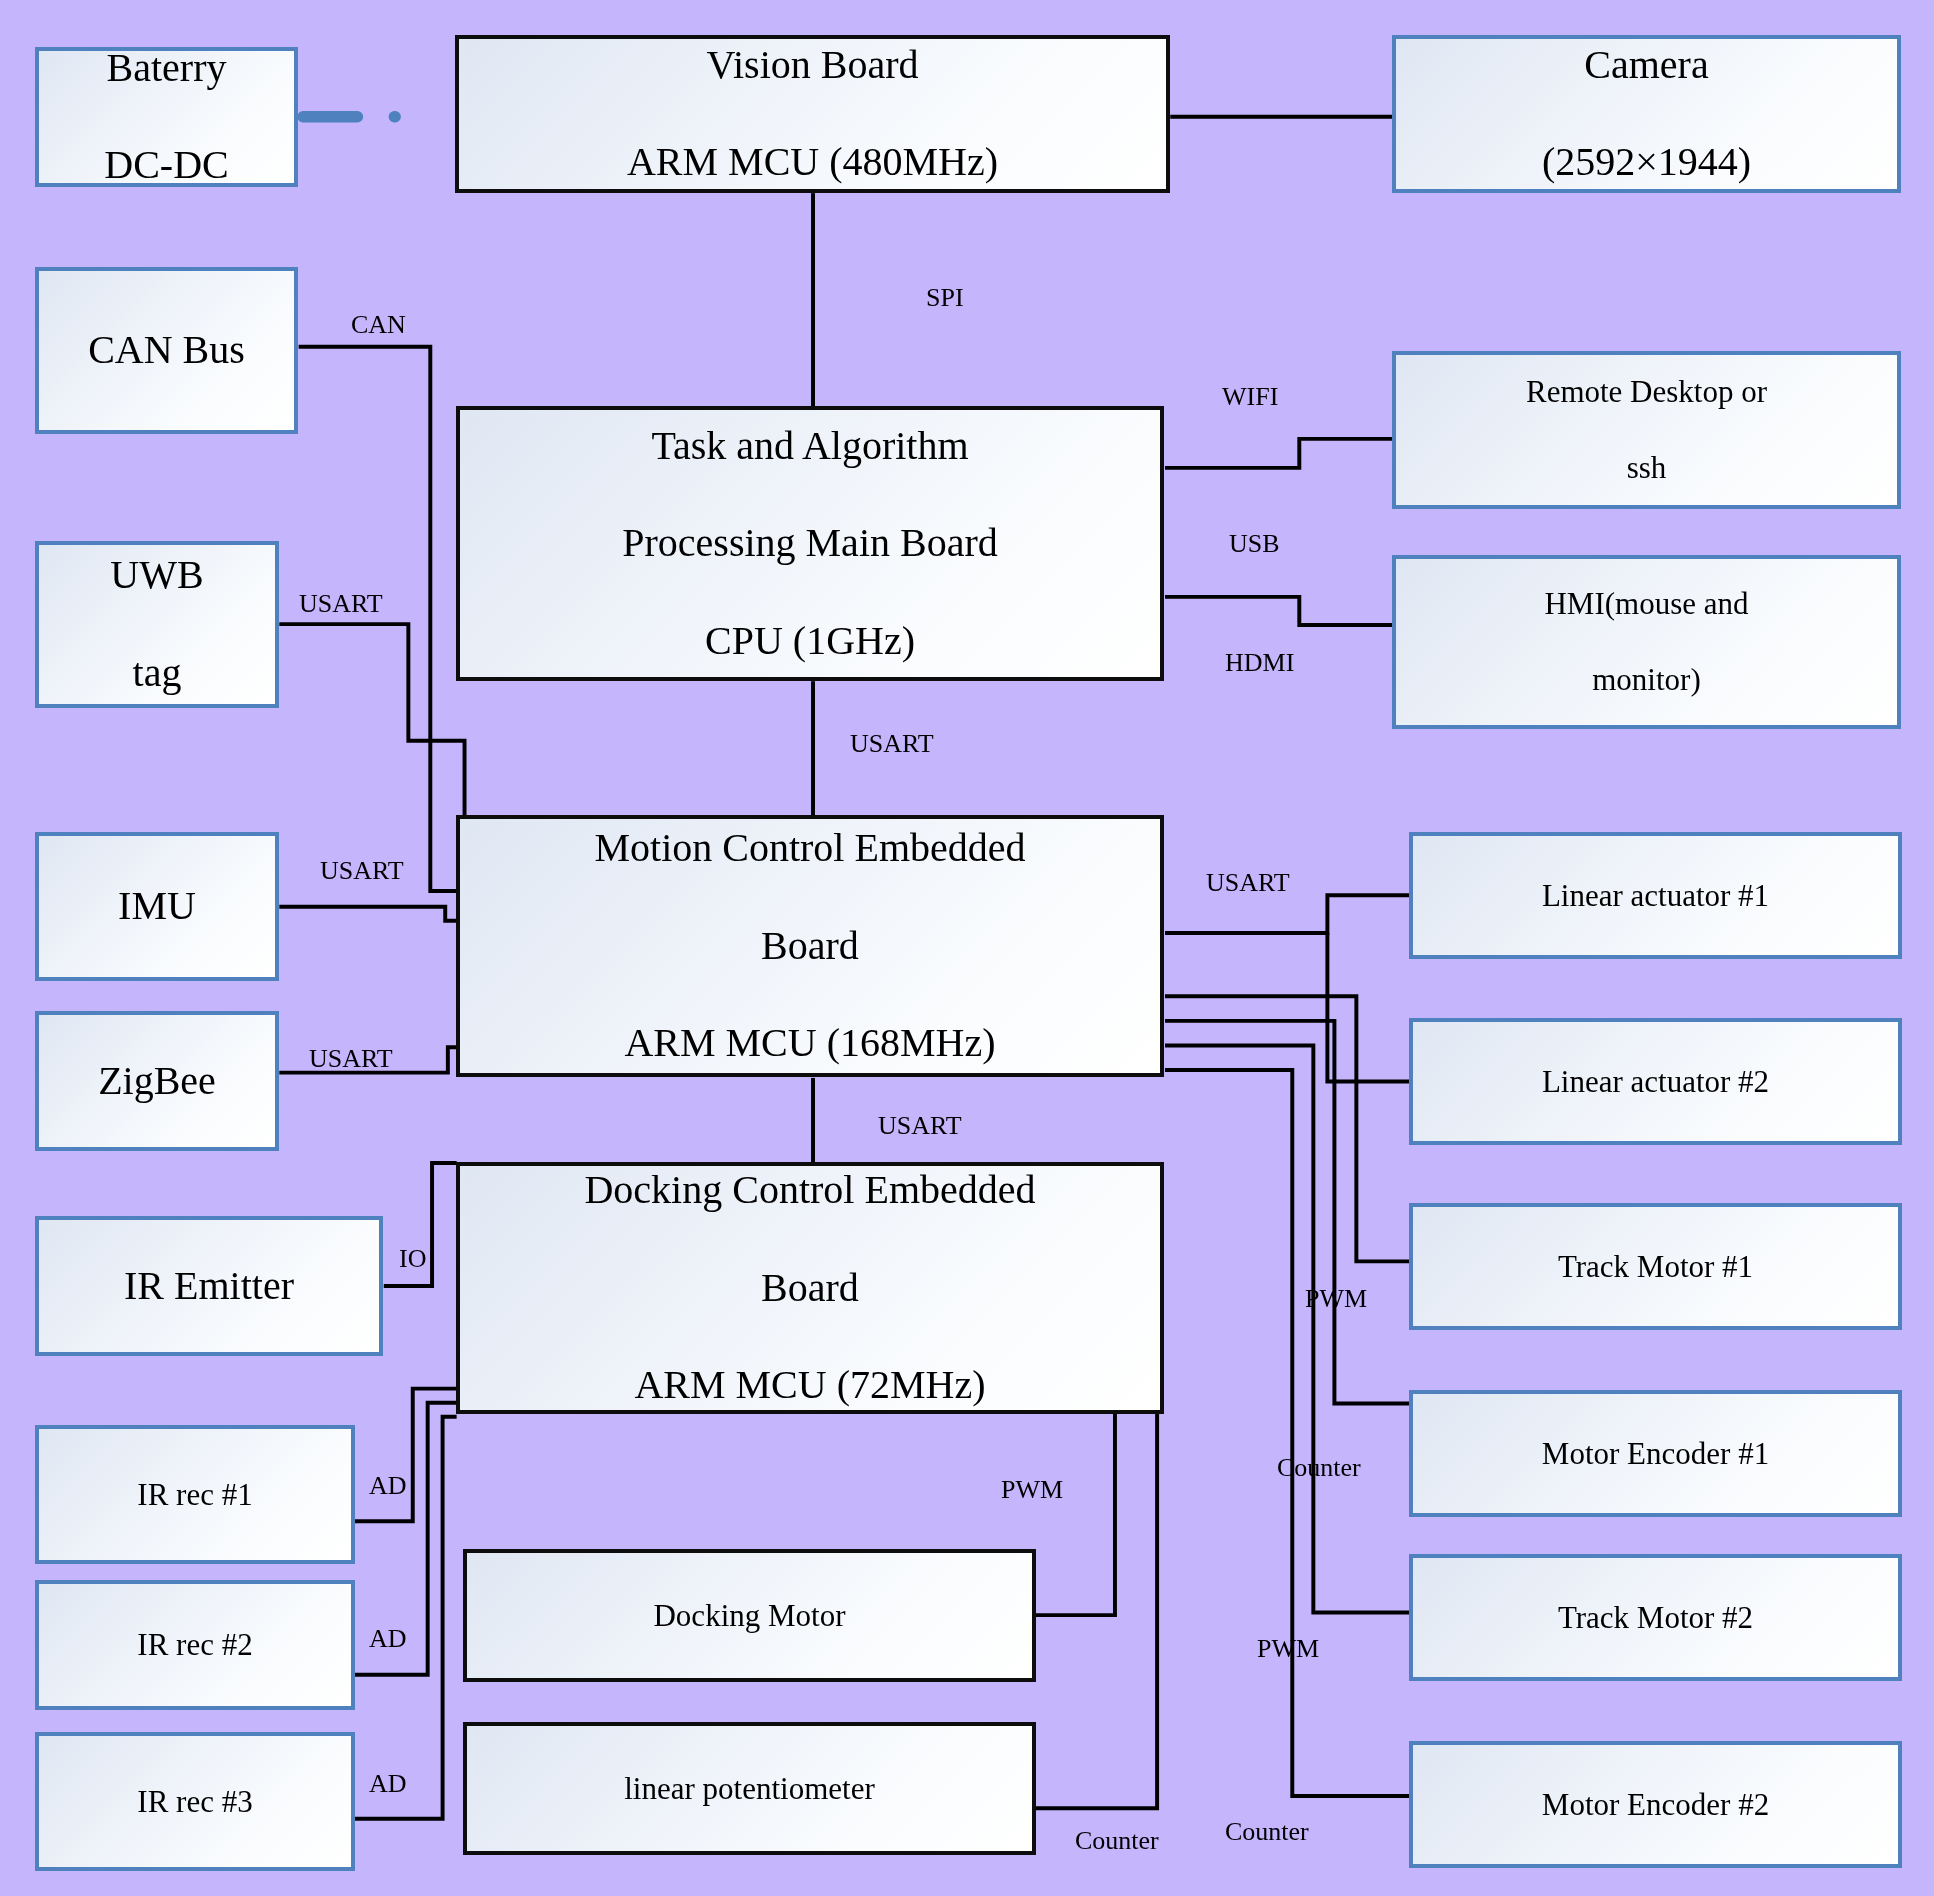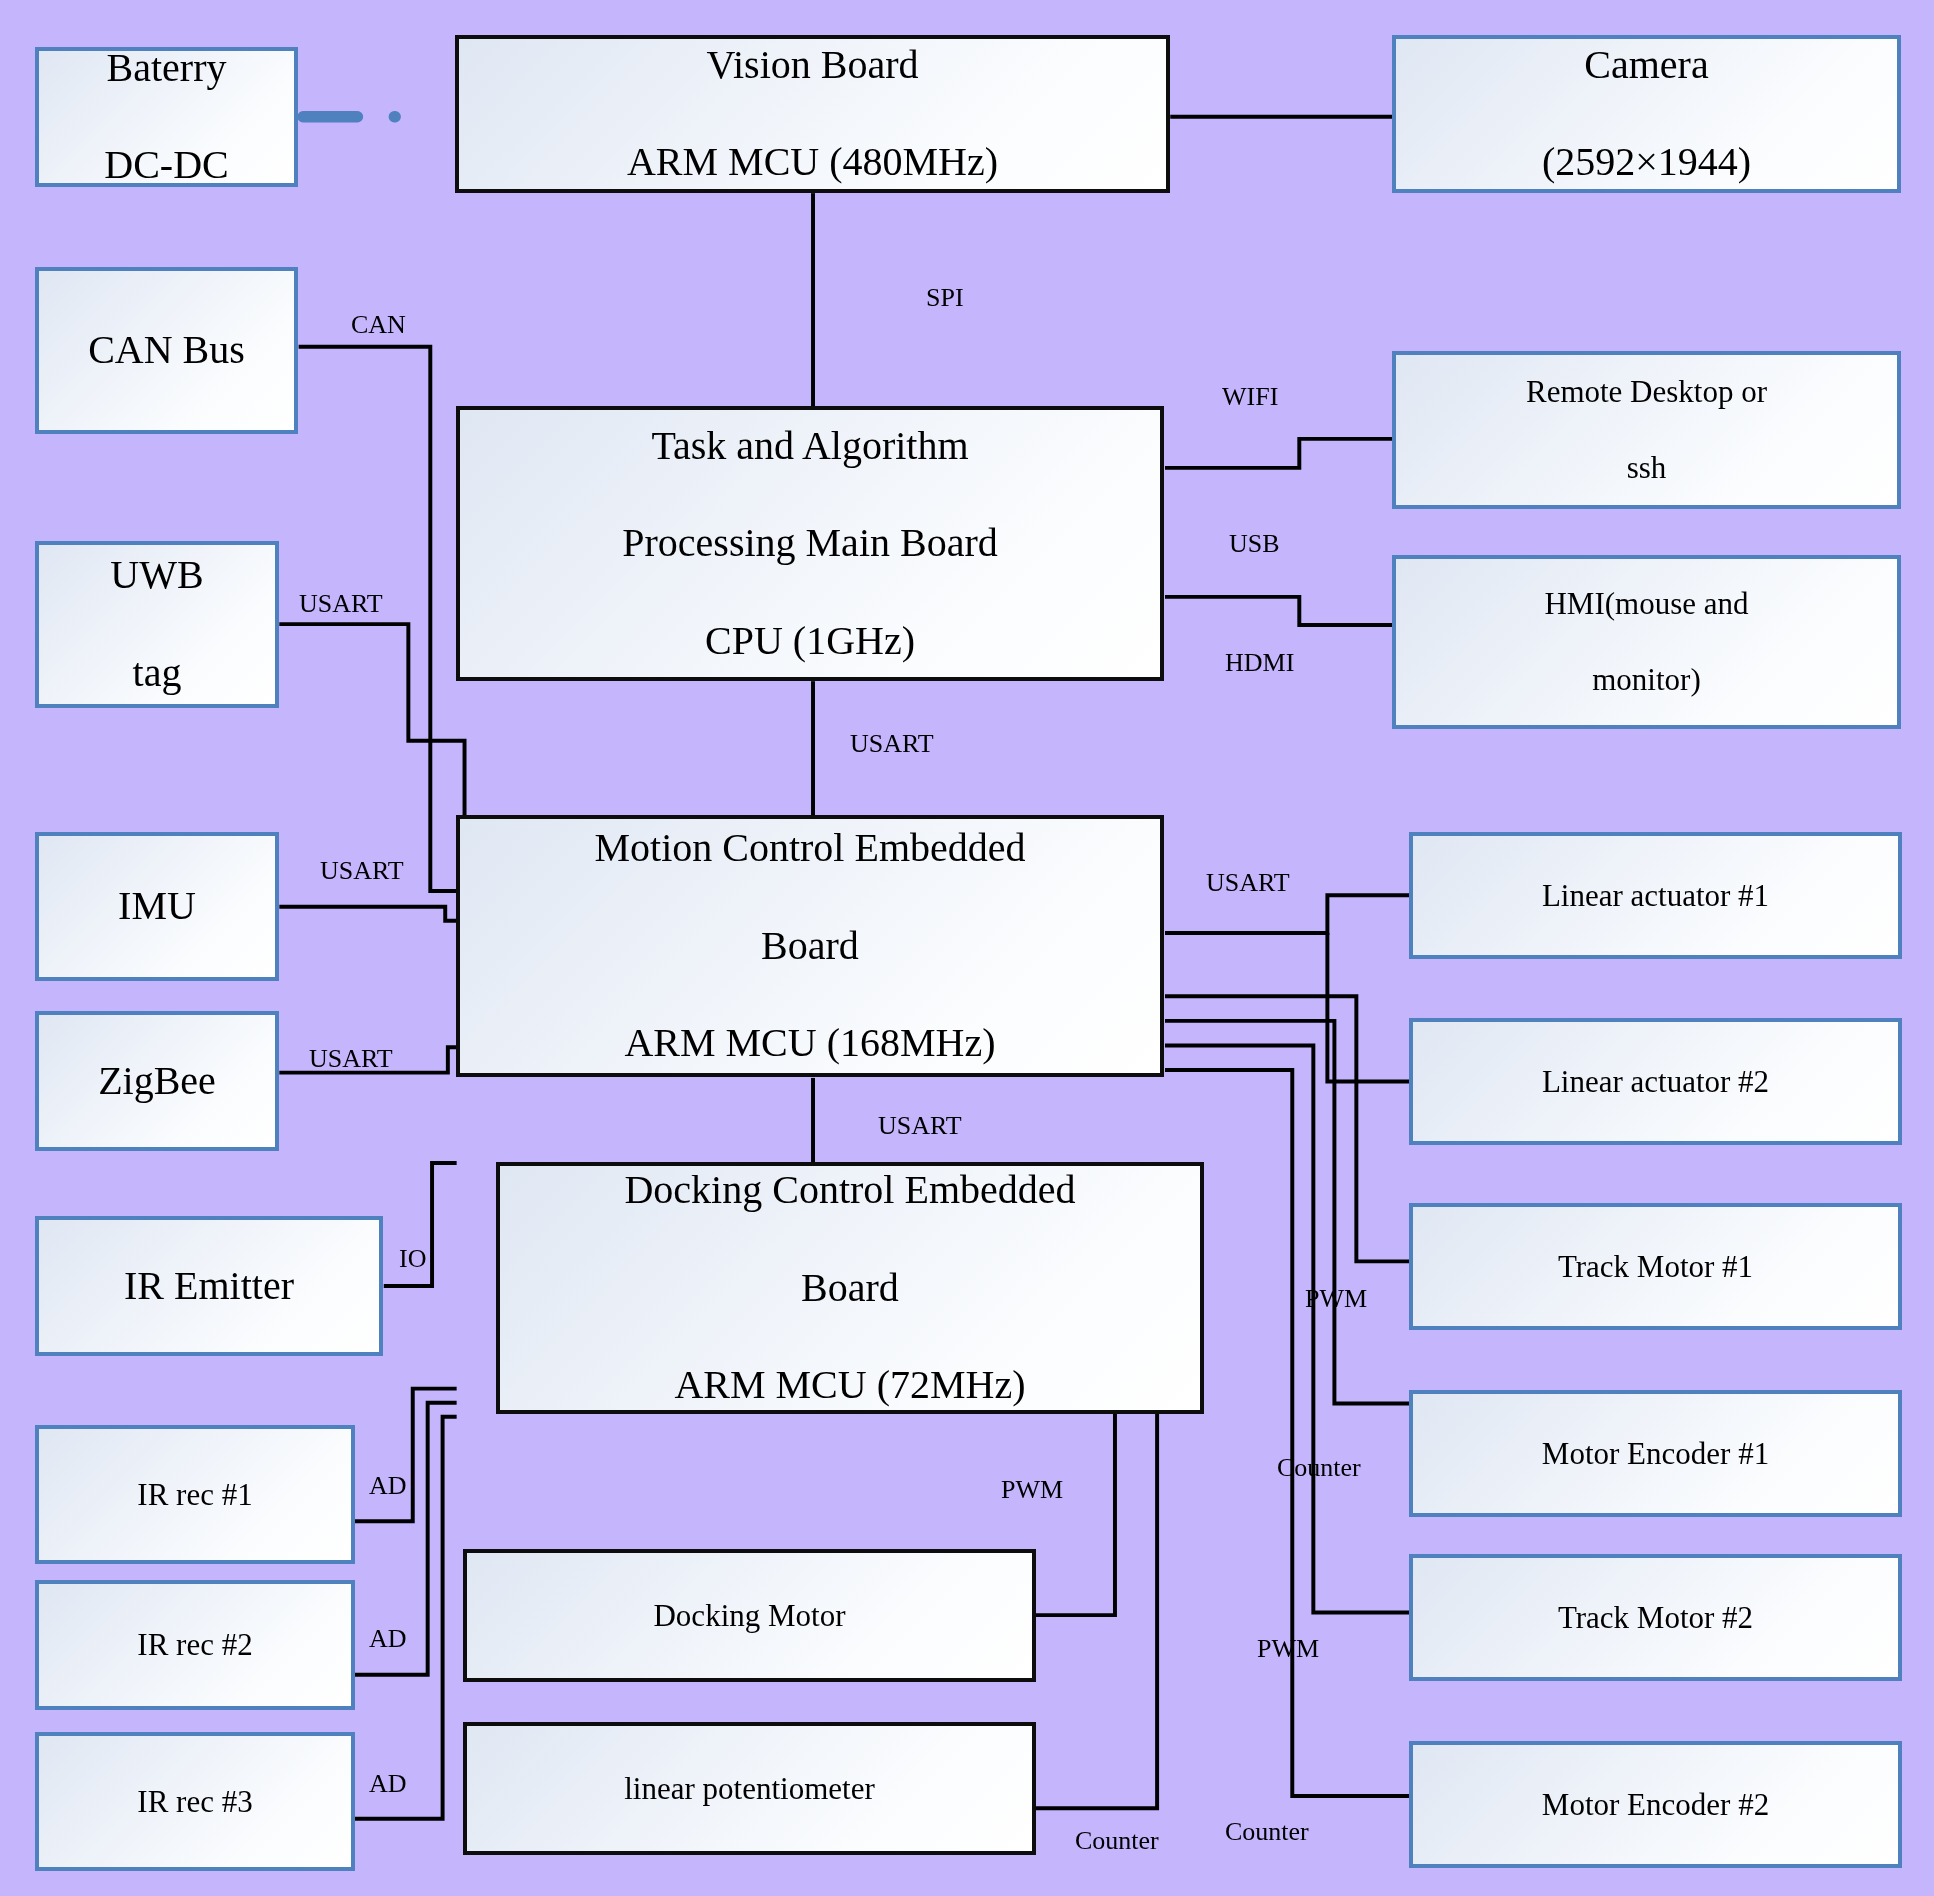--- a/index.html
+++ b/index.html
@@ -131,21 +131,21 @@
   </div>
 
   <div class="node blue f-44" style="left:1409px;top:1018px;width:493px;height:127px;">
     <span>Linear actuator #2</span>
   </div>
 
   <div class="node blue f-46" style="left:35px;top:1216px;width:348px;height:140px;">
     <span>IR Emitter</span>
   </div>
 
-  <div class="node black f-46" style="left:456px;top:1162px;width:708px;height:252px;margin-left:40px;">
+  <div class="node black f-46" style="left:456px;top:1162px;width:708px;height:252px;">
     <span><span>Docking Control Embedded</span><br>
           <span>Board</span><br>
           <span>ARM MCU (72MHz)</span></span>
   </div>
 
   <div class="node blue f-44" style="left:1409px;top:1203px;width:493px;height:127px;">
     <span>Track  Motor #1</span>
   </div>
 
   <div class="node blue f-44" style="left:1409px;top:1390px;width:493px;height:127px;">

